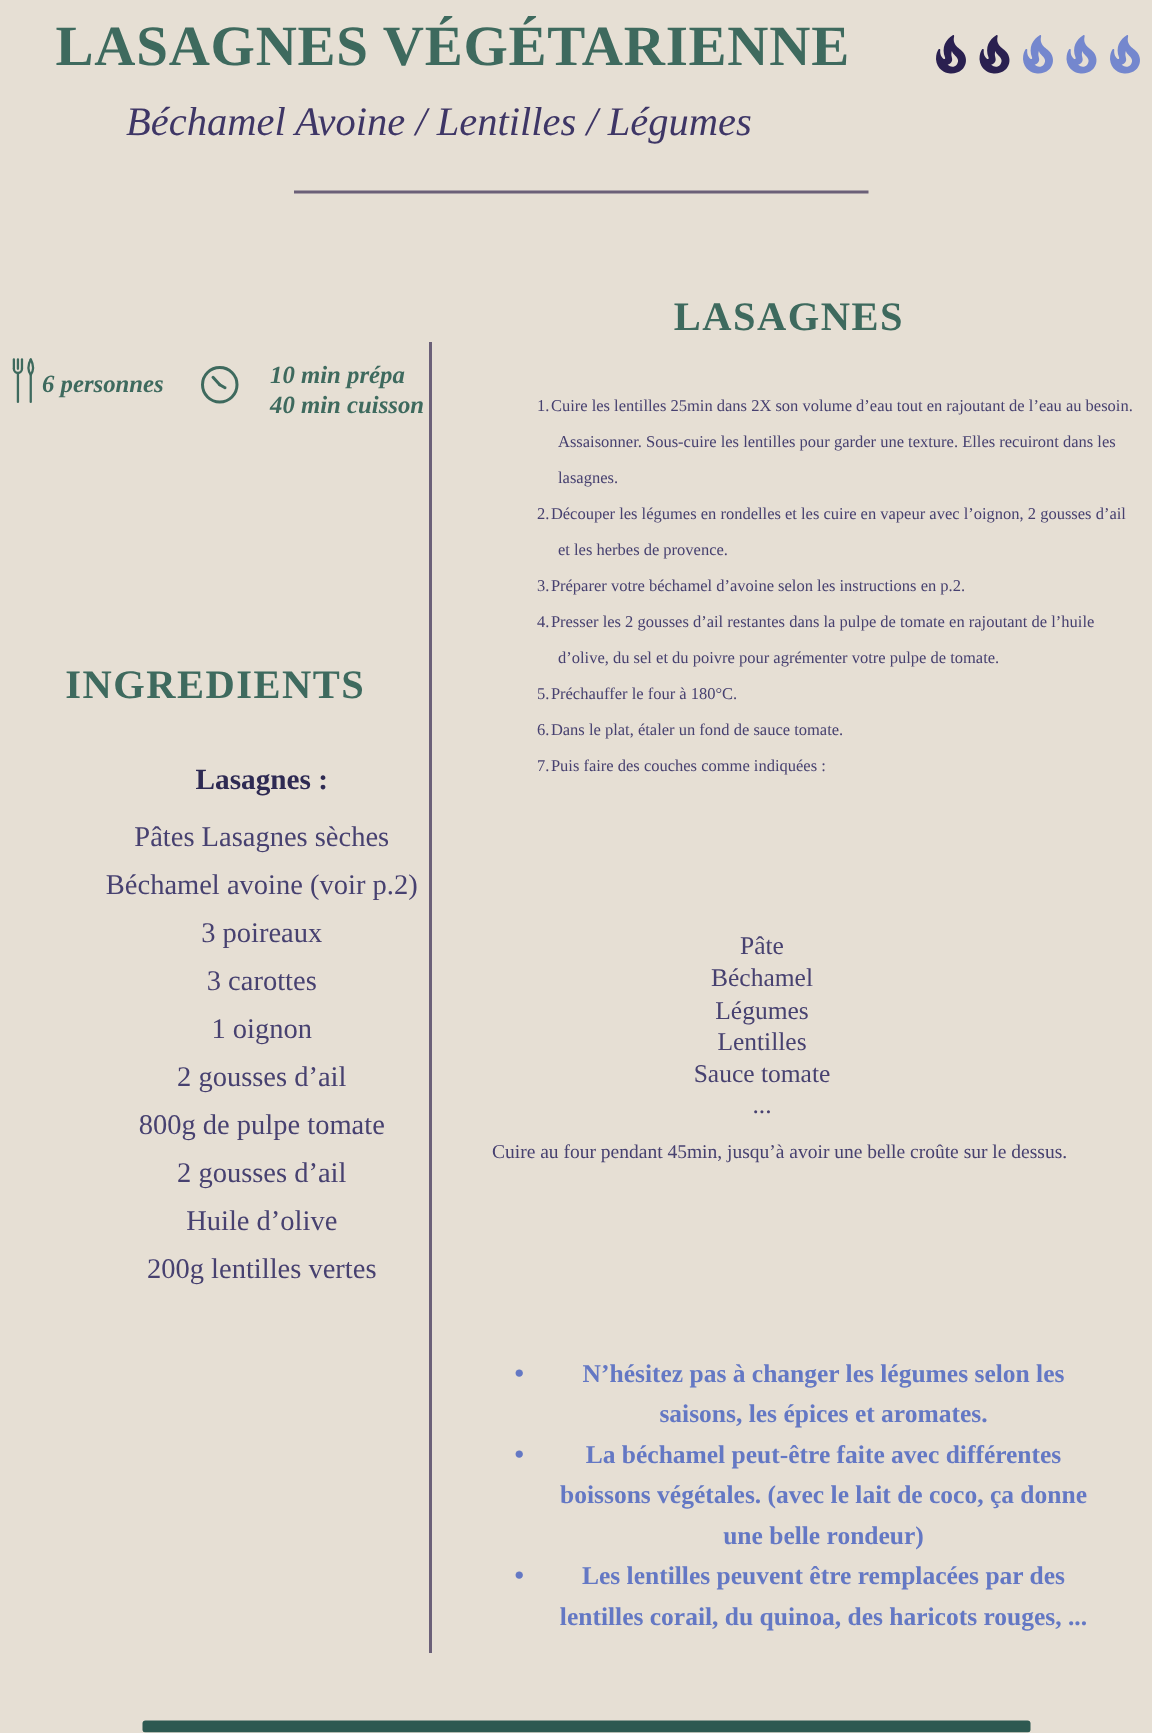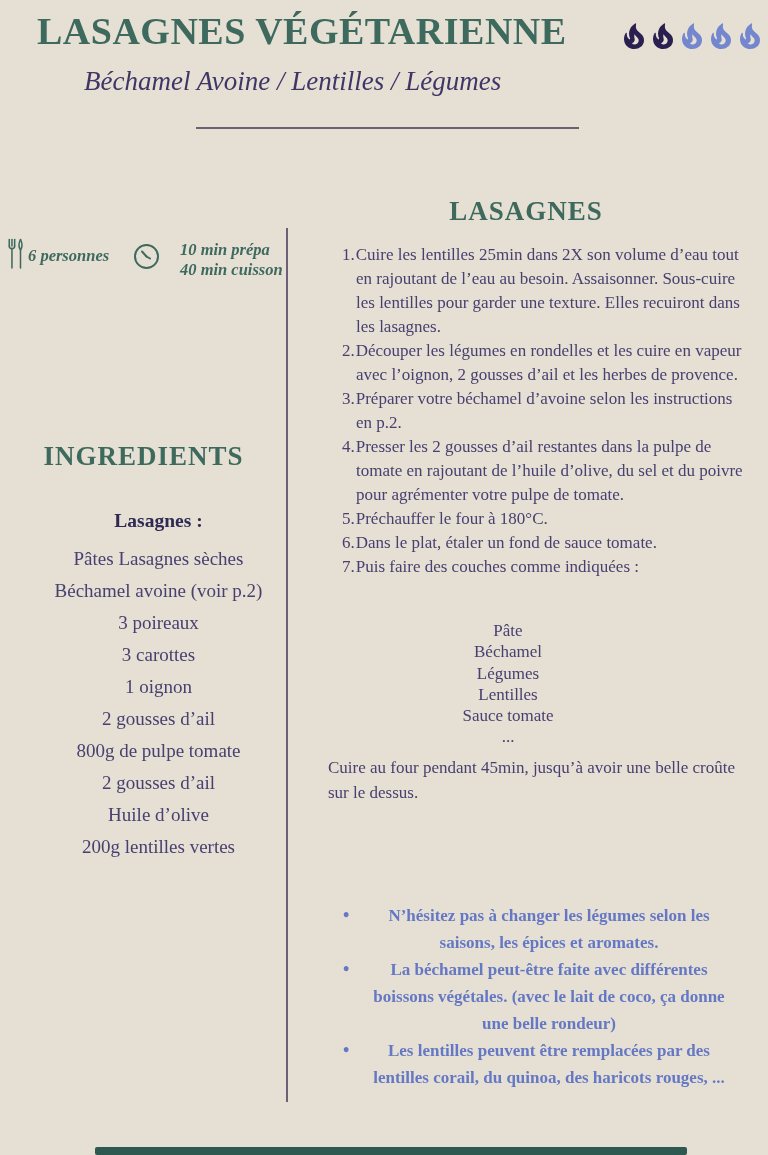--- a/index.html
+++ b/index.html
@@ -46,47 +46,47 @@
     color:var(--teal,#3e6a5e);line-height:19.5px;white-space:nowrap;font-style:italic;
   }
   .servings{left:28px;top:246px;}
   .times{left:180px;top:240px;}
   
   .ing-heading{
     position:absolute;left:0;top:441px;width:287px;text-align:center;
     font-size:27px;font-weight:bold;letter-spacing:1px;color:var(--teal,#3e6a5e);
   }
   .ing-block{
-    position:absolute;left:0;top:510px;width:317px;text-align:center;
+    position:absolute;left:16px;top:510px;width:317px;text-align:center;
     color:var(--purple,#474170);
   }
   .ing-label{
     font-size:19.5px;font-weight:bold;color:var(--purple-dark,#2e2a53);
     margin:0 0 11px 0;
   }
   .ing-list{list-style:none;margin:0;padding:0;font-size:19px;line-height:32px;}
   
   .recipe-heading{
     position:absolute;left:310px;top:196px;width:432px;text-align:center;
     font-size:27px;font-weight:bold;letter-spacing:1px;color:var(--teal,#3e6a5e);
   }
   .steps{
     position:absolute;left:342px;top:243px;width:402px;
-    margin:0;padding:0;list-style:none;counter-reset:step;
-    font-size:17px;line-height:24px;color:var(--purple,#474170);
+    margin:16px;padding:0;list-style:none;counter-reset:step;
+    font-size:11px;line-height:24px;color:var(--purple,#474170);
   }
   .steps li{counter-increment:step;padding-left:14px;text-indent:-14px;}
   .steps li::before{content:counter(step) ".";padding-right:1px;}
   .layers{
     position:absolute;left:342px;top:620px;width:332px;text-align:center;
     font-size:17px;line-height:21.3px;color:var(--purple,#474170);
   }
   .closing{
     position:absolute;left:328px;top:755px;width:412px;
-    font-size:17px;line-height:25px;color:var(--purple,#474170);
+    font-size:13px;line-height:25px;color:var(--purple,#474170);
   }
   
   .tips{
     position:absolute;left:340px;top:902px;width:398px;
     margin:0;padding:0;list-style:none;
     font-size:17px;font-weight:bold;line-height:27px;color:var(--blue,#6478c4);
   }
   .tips li{position:relative;padding-left:20px;text-align:center;}
   .tips li::before{content:"\2022";position:absolute;left:3px;font-size:18px;}
   

